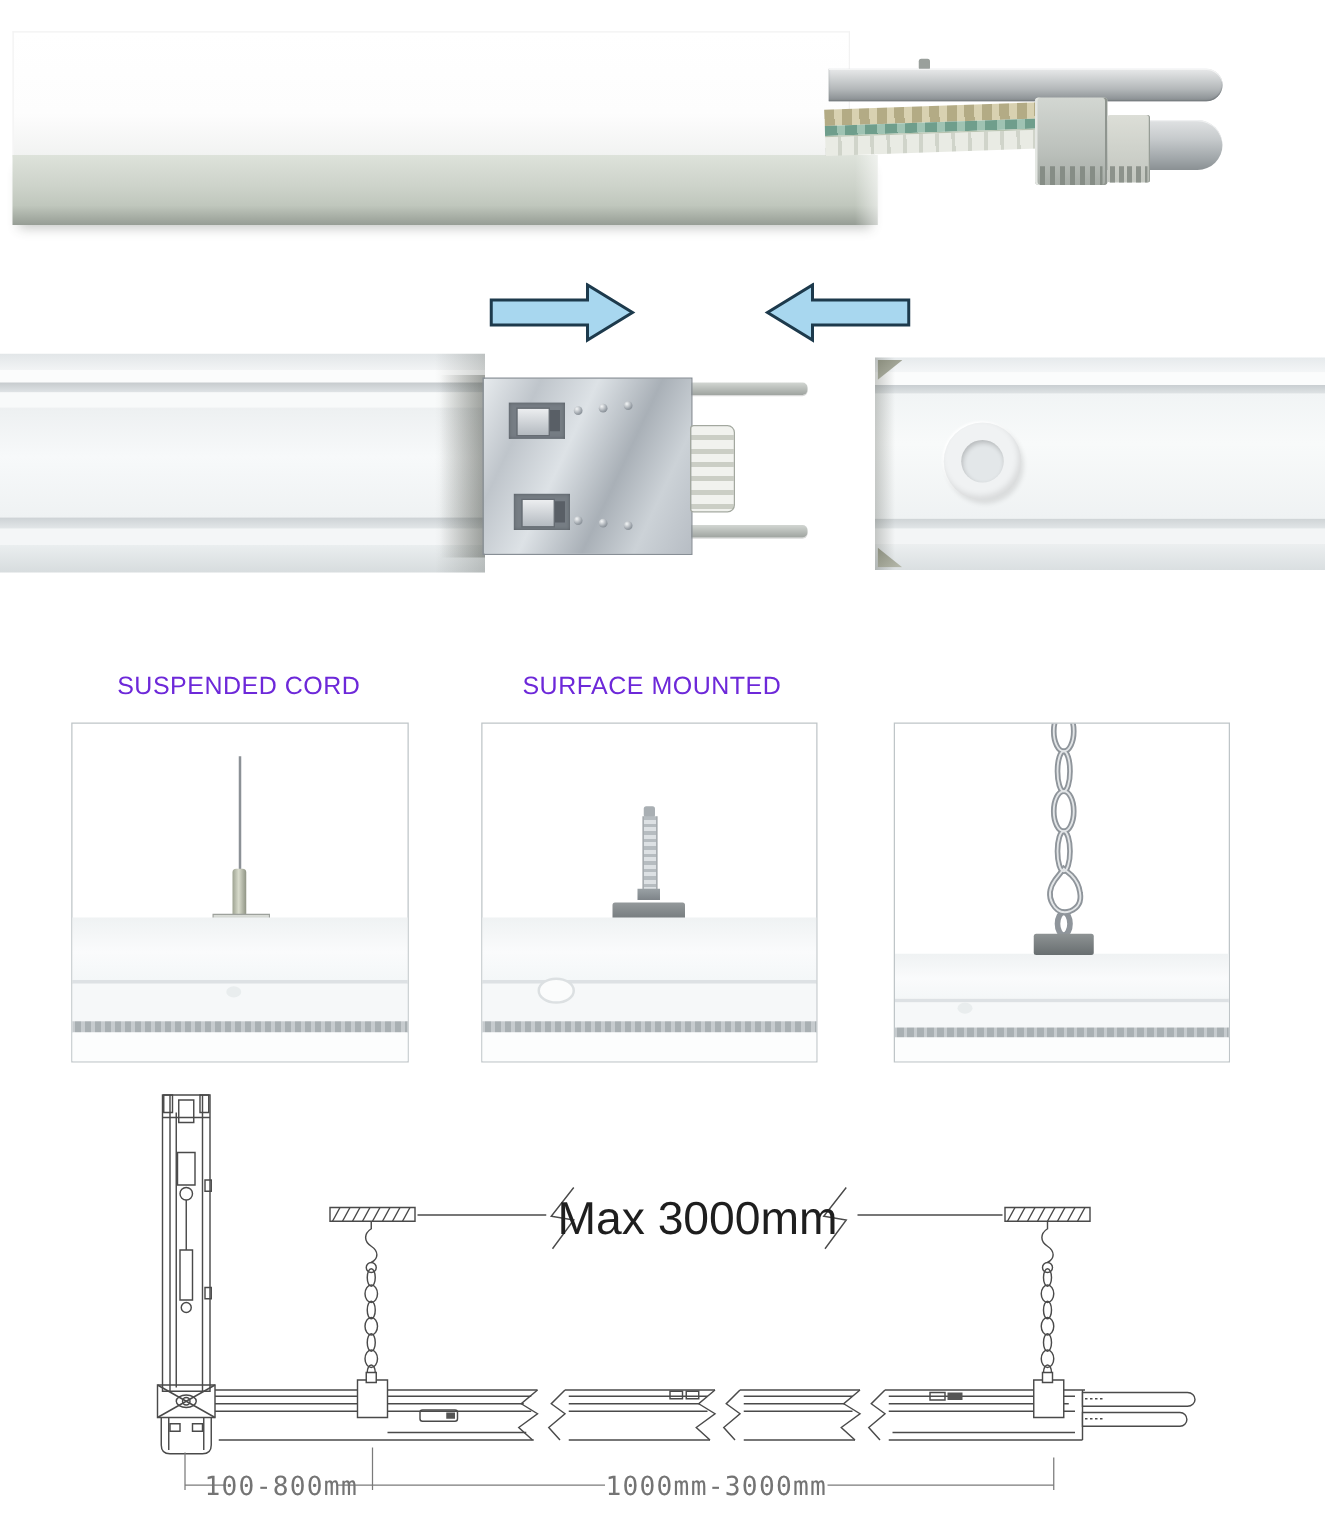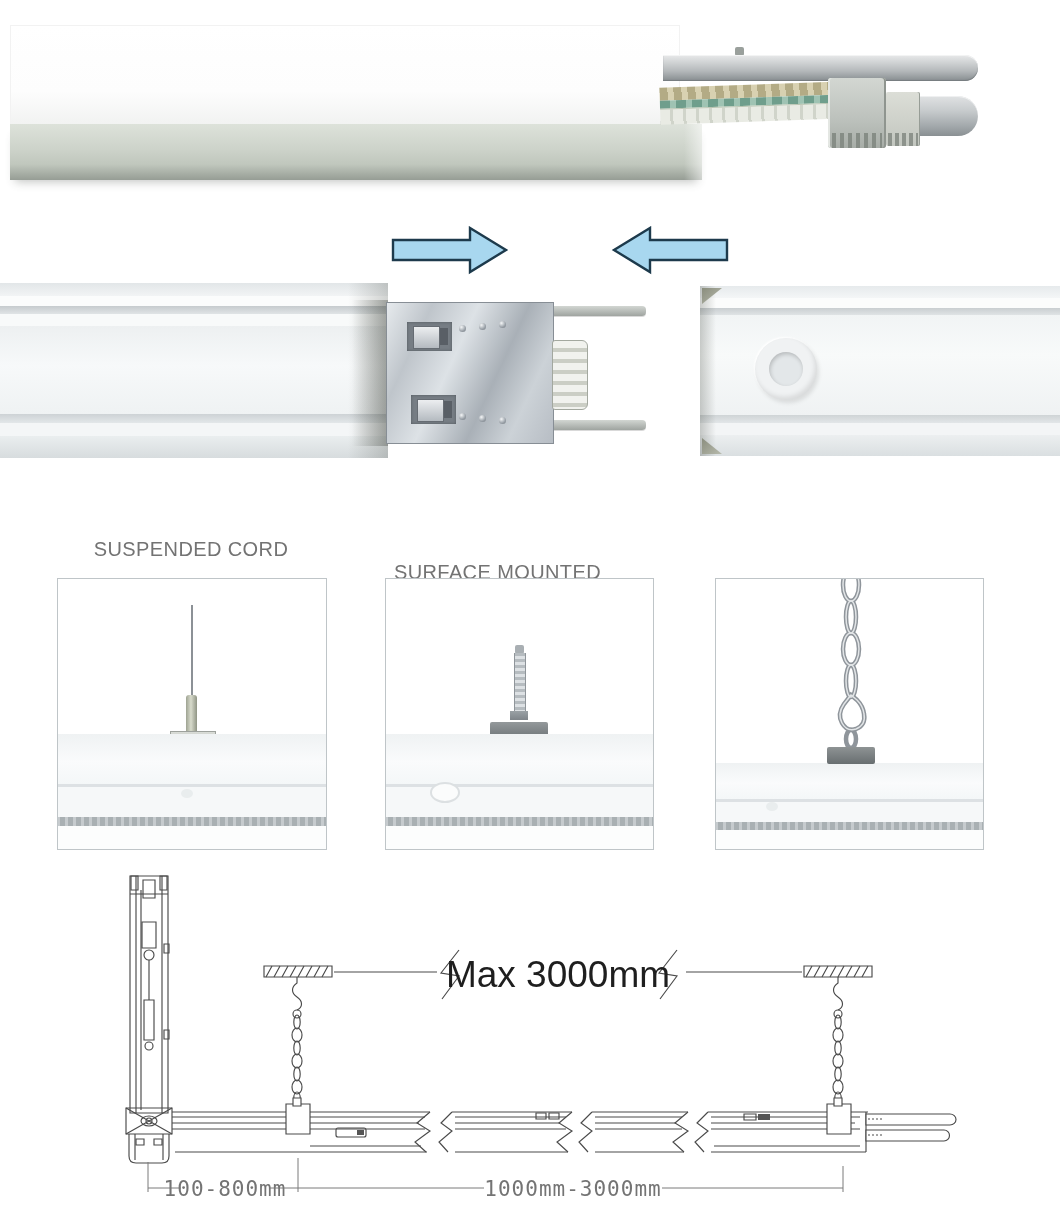--- a/index.html
+++ b/index.html
@@ -91,22 +91,22 @@
   .mr7{top:149px;height:21px;background:linear-gradient(180deg,#eceff0,#dadfe1);}
   .notch{position:absolute;width:20px;height:16px;background:linear-gradient(135deg,#8a8d7d,#b8bbae);z-index:4;}
   .notch-t{left:2px;top:2px;clip-path:polygon(0 0,100% 0,0 100%);}
   .notch-b{left:2px;top:152px;clip-path:polygon(0 0,100% 100%,0 100%);}
   .ko{position:absolute;left:55px;top:52px;width:62px;height:62px;border-radius:50%;background:#f0f2f3;
     box-shadow:inset -2px -3px 5px rgba(0,0,0,.10), 2px 3px 4px rgba(0,0,0,.10), -1px -1px 2px #ffffff;z-index:2;}
   .ko-inner{position:absolute;left:14px;top:14px;width:34px;height:34px;border-radius:50%;background:#e3e7e9;
     box-shadow:inset 1px 2px 4px rgba(0,0,0,.20);}
 
   
-  .mount-label{top:538px;height:26px;font-size:20px;color:#737373;text-align:center;letter-spacing:.4px;}
-  .lab-1{left:57px;width:268px;} .lab-2{left:364px;width:267px;margin-top:23px;} .lab-3{left:715px;width:267px;}
+  .mount-label{top:538px;height:26px;font-size:20px;color:#6d28d9;text-align:center;letter-spacing:.4px;}
+  .lab-1{left:57px;width:268px;} .lab-2{left:388px;width:267px;} .lab-3{left:715px;width:267px;}
   .mount-box{top:578px;height:270px;background:#ffffff;border:1px solid #bfc5c8;overflow:hidden;}
   .box-1{left:57px;width:268px;} .box-2{left:385px;width:267px;} .box-3{left:715px;width:267px;}
   .m-rail{position:absolute;left:-6px;right:-6px;height:140px;}
   .rail-a{top:155px;} .rail-b{top:184px;}
   .mrt{top:0;height:50px;background:linear-gradient(180deg,#eff2f3,#fafbfc 55%,#f4f7f8);}
   .mrs{top:50px;height:3px;background:#dde1e4;}
   .mrm{top:53px;height:30px;background:#f6f8f9;}
   .mrx{top:83px;height:9px;background:repeating-linear-gradient(90deg,#a9b0b3 0 5px,#c6cbce 5px 8px);}
   .mrl{top:92px;height:48px;background:#fcfdfd;}
   .rail-b .mrt{height:36px;} .rail-b .mrs{top:36px;} .rail-b .mrm{top:39px;height:20px;}

